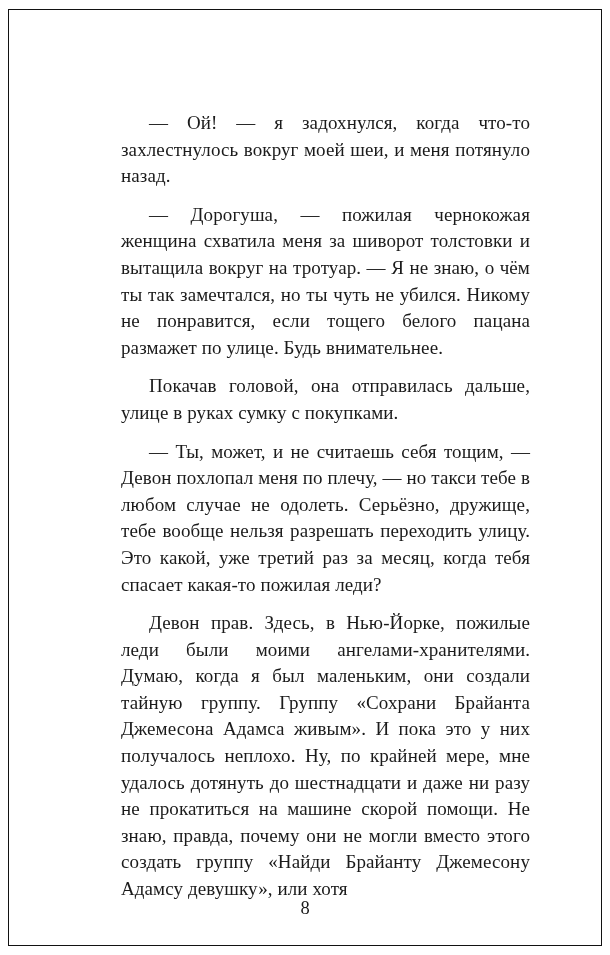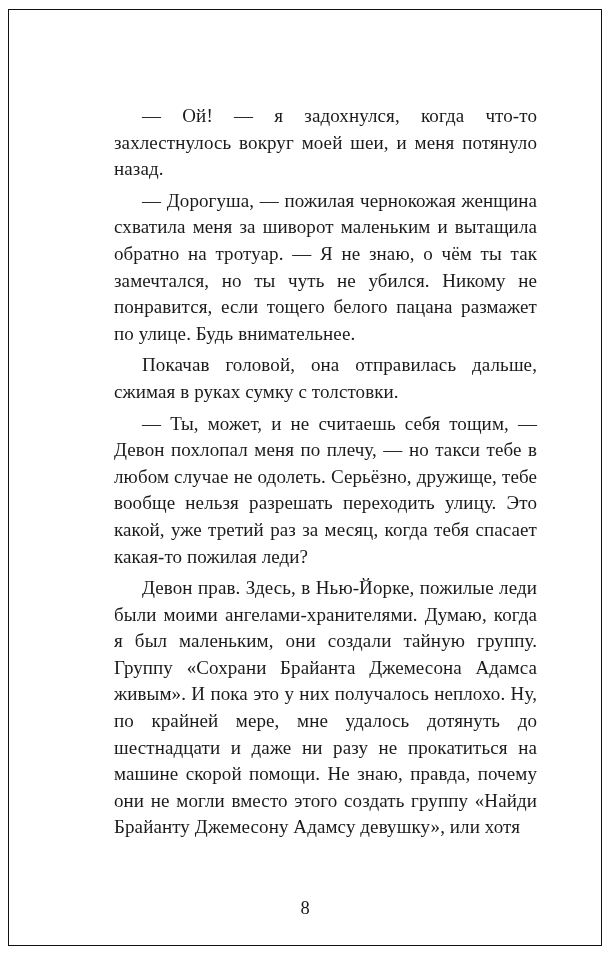--- a/index.html
+++ b/index.html
@@ -31,39 +31,39 @@
     width: 433px;
     font-size: 19px;
     line-height: 26.6px;
     text-align: justify;
     text-justify: inter-word;
     hyphens: auto;
     -webkit-hyphens: auto;
     letter-spacing: 0.1px;
   }
   .para {
-    margin: 5px;
+    margin: 12px;
     padding: 0;
     text-indent: 28px;
   }
   .page-number {
     position: absolute;
     left: 0;
     right: 0;
     bottom: 26px;
     text-align: center;
     font-size: 18.5px;
     color: #1b1b1b;
   }
 </style>
 </head>
 <body>
 
 <div class="frame">
   <div class="text-block" lang="ru">
     <p class="para">— Ой! — я задохнулся, когда что-то захлестнулось вокруг моей шеи, и меня потянуло назад.</p>
-    <p class="para">— Дорогуша, — пожилая чернокожая женщина схватила меня за шиворот маленьким и вытащила обратно на тротуар. — Я не знаю, о чём ты так замечтался, но ты чуть не убился. Никому не понравится, если тощего белого пацана размажет по улице. Будь внимательнее.</p>
-    <p class="para">Покачав головой, она отправилась дальше, сжимая в руках сумку с толстовки.</p>
+    <p class="para">— Дорогуша, — пожилая чернокожая женщина схватила меня за шиворот толстовки и вытащила вокруг на тротуар. — Я не знаю, о чём ты так замечтался, но ты чуть не убился. Никому не понравится, если тощего белого пацана размажет по улице. Будь внимательнее.</p>
+    <p class="para">Покачав головой, она отправилась дальше, улице в руках сумку с покупками.</p>
     <p class="para">— Ты, может, и не считаешь себя тощим, — Девон похлопал меня по плечу, — но такси тебе в любом случае не одолеть. Серьёзно, дружище, тебе вообще нельзя разрешать переходить улицу. Это какой, уже третий раз за месяц, когда тебя спасает какая-то пожилая леди?</p>
     <p class="para">Девон прав. Здесь, в Нью-Йорке, пожилые леди были моими ангелами-хранителями. Думаю, когда я был маленьким, они создали тайную группу. Группу «Сохрани Брайанта Джемесона Адамса живым». И пока это у них получалось неплохо. Ну, по крайней мере, мне удалось дотянуть до шестнадцати и даже ни разу не прокатиться на машине скорой помощи. Не знаю, правда, почему они не могли вместо этого создать группу «Найди Брайанту Джемесону Адамсу девушку», или хотя</p>
   </div>
   <div class="page-number">8</div>
 </div>
 
 </body></html>

